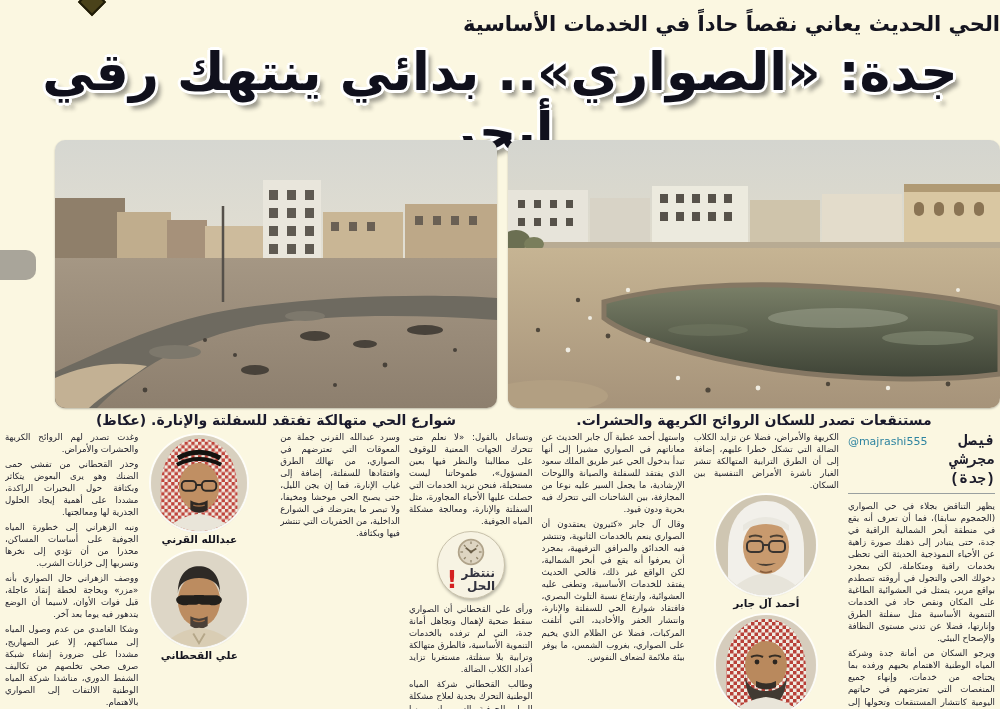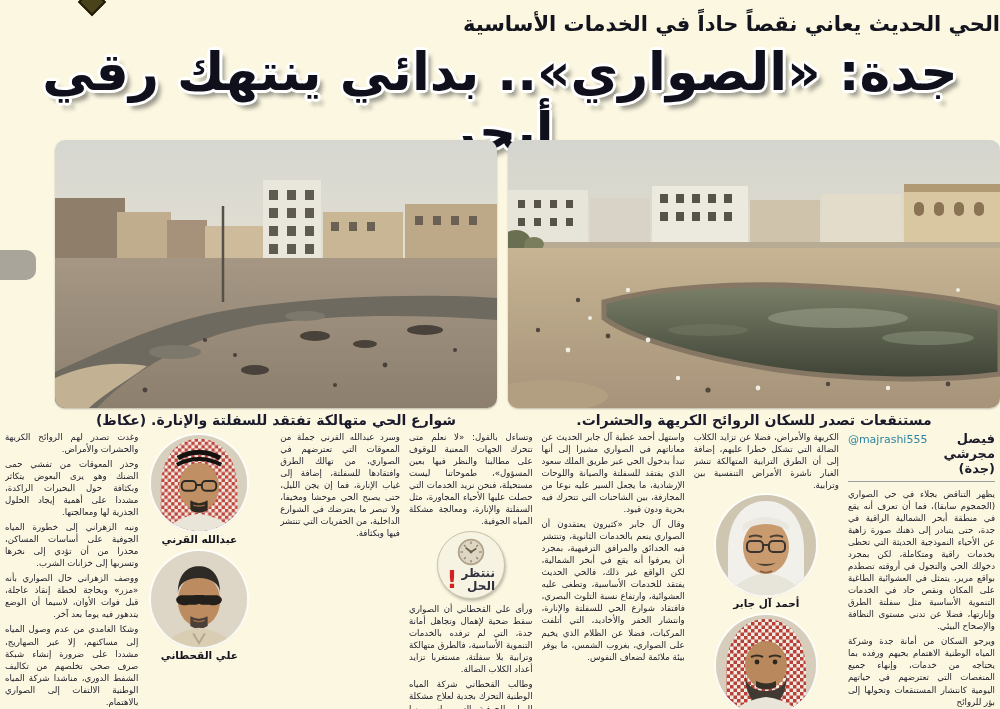--- a/index.html
+++ b/index.html
@@ -32,21 +32,21 @@
   
   .body-area{position:absolute;top:431px;left:5px;right:5px;bottom:0;display:flex;
     flex-direction:row;gap:9px;direction:rtl;overflow:hidden;}
   .col{overflow:hidden;}
   .col p{margin:0 0 3px 0;font-size:8.6px;line-height:1.4;text-align:justify;color:#1b1b28;
     font-weight:500;}
   .c1{width:150px;}.c2{width:148px;}.c3{width:146px;}.c4{width:126px;}
   .c5{width:122px;margin-left:20px;}.c6{width:106px;}.c7{width:136px;}
   .byline{display:flex;align-items:baseline;justify-content:space-between;
     border-bottom:1px solid #9aa0a0;padding-bottom:5px;margin-bottom:6px;}
-  .reporter{font-size:13px;font-weight:bold;color:#1c1c2a;}
+  .reporter{font-size:15px;font-weight:bold;color:#1c1c2a;font-family:Liberation Mono, monospace;}
   .handle{font-size:11px;color:#2e84a0;direction:ltr;}
   
   .portrait{width:100px;height:100px;border-radius:50%;overflow:hidden;margin:4px auto 2px auto;
     box-shadow:0 0 0 2px rgba(255,255,255,.8),0 1px 2px rgba(0,0,0,.3);}
   .portrait svg{display:block;width:100%;height:100%;}
   .pname{text-align:center;font-size:10.5px;font-weight:bold;color:#15151f;margin-bottom:6px;}
   .c6 .portrait{width:96px;height:96px;}
   
   .badge{width:66px;height:66px;border-radius:50%;background:#f7f3e3;border:1px solid #c9c2ab;
     box-shadow:1px 2px 3px rgba(0,0,0,.25);margin:4px auto;display:flex;flex-direction:column;
@@ -219,21 +219,21 @@
     <div class="col c1">
       <div class="byline">
         <span class="reporter">فيصل مجرشي (جدة)</span>
         <span class="handle">@majrashi555</span>
       </div>
       <p>يظهر التناقض بجلاء في حي الصواري (الجمجوم سابقا)، فما أن تعرف أنه يقع في منطقة أبحر الشمالية الراقية في جدة، حتى يتبادر إلى ذهنك صورة زاهية عن الأحياء النموذجية الحديثة التي تحظى بخدمات راقية ومتكاملة، لكن بمجرد دخولك الحي والتجول في أروقته تصطدم بواقع مرير، يتمثل في العشوائية الطاغية على المكان ونقص حاد في الخدمات التنموية الأساسية مثل سفلتة الطرق وإنارتها، فضلا عن تدني مستوى النظافة والإصحاح البيئي.</p>
       <p>ويرجو السكان من أمانة جدة وشركة المياه الوطنية الاهتمام بحيهم ورفده بما يحتاجه من خدمات، وإنهاء جميع المنغصات التي تعترضهم في حياتهم اليومية كانتشار المستنقعات وتحولها إلى بؤر للروائح</p>
     </div>
 
     <div class="col c2">
-      <p>الكريهة والأمراض، فضلا عن تزايد الكلاب الضالة التي تشكل خطرا عليهم، إضافة إلى أن الطرق الترابية المتهالكة تنشر الغبار ناشرة الأمراض التنفسية بين وترابية.</p>
+      <p>الكريهة والأمراض، فضلا عن تزايد الكلاب الضالة التي تشكل خطرا عليهم، إضافة إلى أن الطرق الترابية المتهالكة تنشر الغبار ناشرة الأمراض التنفسية بين السكان.</p>
       <div class="portrait">
         <svg viewBox="0 0 100 100">
           <rect width="100" height="100" fill="#cfc6b2"></rect>
           <path d="M50 6 C25 6 12 28 12 54 L12 100 L88 100 L88 54 C88 28 75 6 50 6 Z" fill="#f2f0ea"></path>
           <path d="M50 100 L10 100 Q28 80 50 78 Q72 80 90 100 Z" fill="#e7e4da"></path>
           <ellipse cx="50" cy="52" rx="23" ry="27" fill="#c89a6e"></ellipse>
           <path d="M27 36 Q50 22 73 36 L73 30 Q50 14 27 30 Z" fill="#e9e7df"></path>
           <rect x="31" y="46" width="16" height="11" rx="4" fill="none" stroke="#3a3430" stroke-width="2"></rect>
           <rect x="53" y="46" width="16" height="11" rx="4" fill="none" stroke="#3a3430" stroke-width="2"></rect>
           <line x1="47" y1="50" x2="53" y2="50" stroke="#3a3430" stroke-width="2"></line>
@@ -344,20 +344,20 @@
           <path d="M44 72 Q50 75 56 72" stroke="#9c6b44" stroke-width="1.4" fill="none"></path>
           <path d="M50 100 L10 100 Q28 82 50 80 Q72 82 90 100 Z" fill="#d9cdb4"></path>
           <path d="M44 86 L50 96 L56 86" fill="none" stroke="#b5a789" stroke-width="2"></path>
         </svg>
       </div>
       <div class="pname">علي القحطاني</div>
     </div>
 
     <div class="col c7">
       <p>وغدت تصدر لهم الروائح الكريهة والحشرات والأمراض.</p>
-      <p>وحذر المعوقات من تفشي حمى الضنك وهو يرى البعوض يتكاثر وبكثافة حول البحيرات الراكدة، مشددا على أهمية إيجاد الحلول الجذرية لها ومعالجتها.</p>
+      <p>وحذر القحطاني من تفشي حمى الضنك وهو يرى البعوض يتكاثر وبكثافة حول البحيرات الراكدة، مشددا على أهمية إيجاد الحلول الجذرية لها ومعالجتها.</p>
       <p>ونبه الزهراني إلى خطورة المياه الجوفية على أساسات المساكن، محذرا من أن تؤدي إلى نخرها وتسربها إلى خزانات الشرب.</p>
       <p>ووصف الزهراني حال الصواري بأنه «مزر» وبحاجة لخطة إنقاذ عاجلة، قبل فوات الأوان، لاسيما أن الوضع يتدهور فيه يوما بعد آخر.</p>
       <p>وشكا الغامدي من عدم وصول المياه إلى مساكنهم، إلا عبر الصهاريج، مشددا على ضرورة إنشاء شبكة صرف صحي تخلصهم من تكاليف الشفط الدوري، مناشدا شركة المياه الوطنية الالتفات إلى الصواري بالاهتمام.</p>
     </div>
 
   </div>
 </div>
 
 </body></html>

